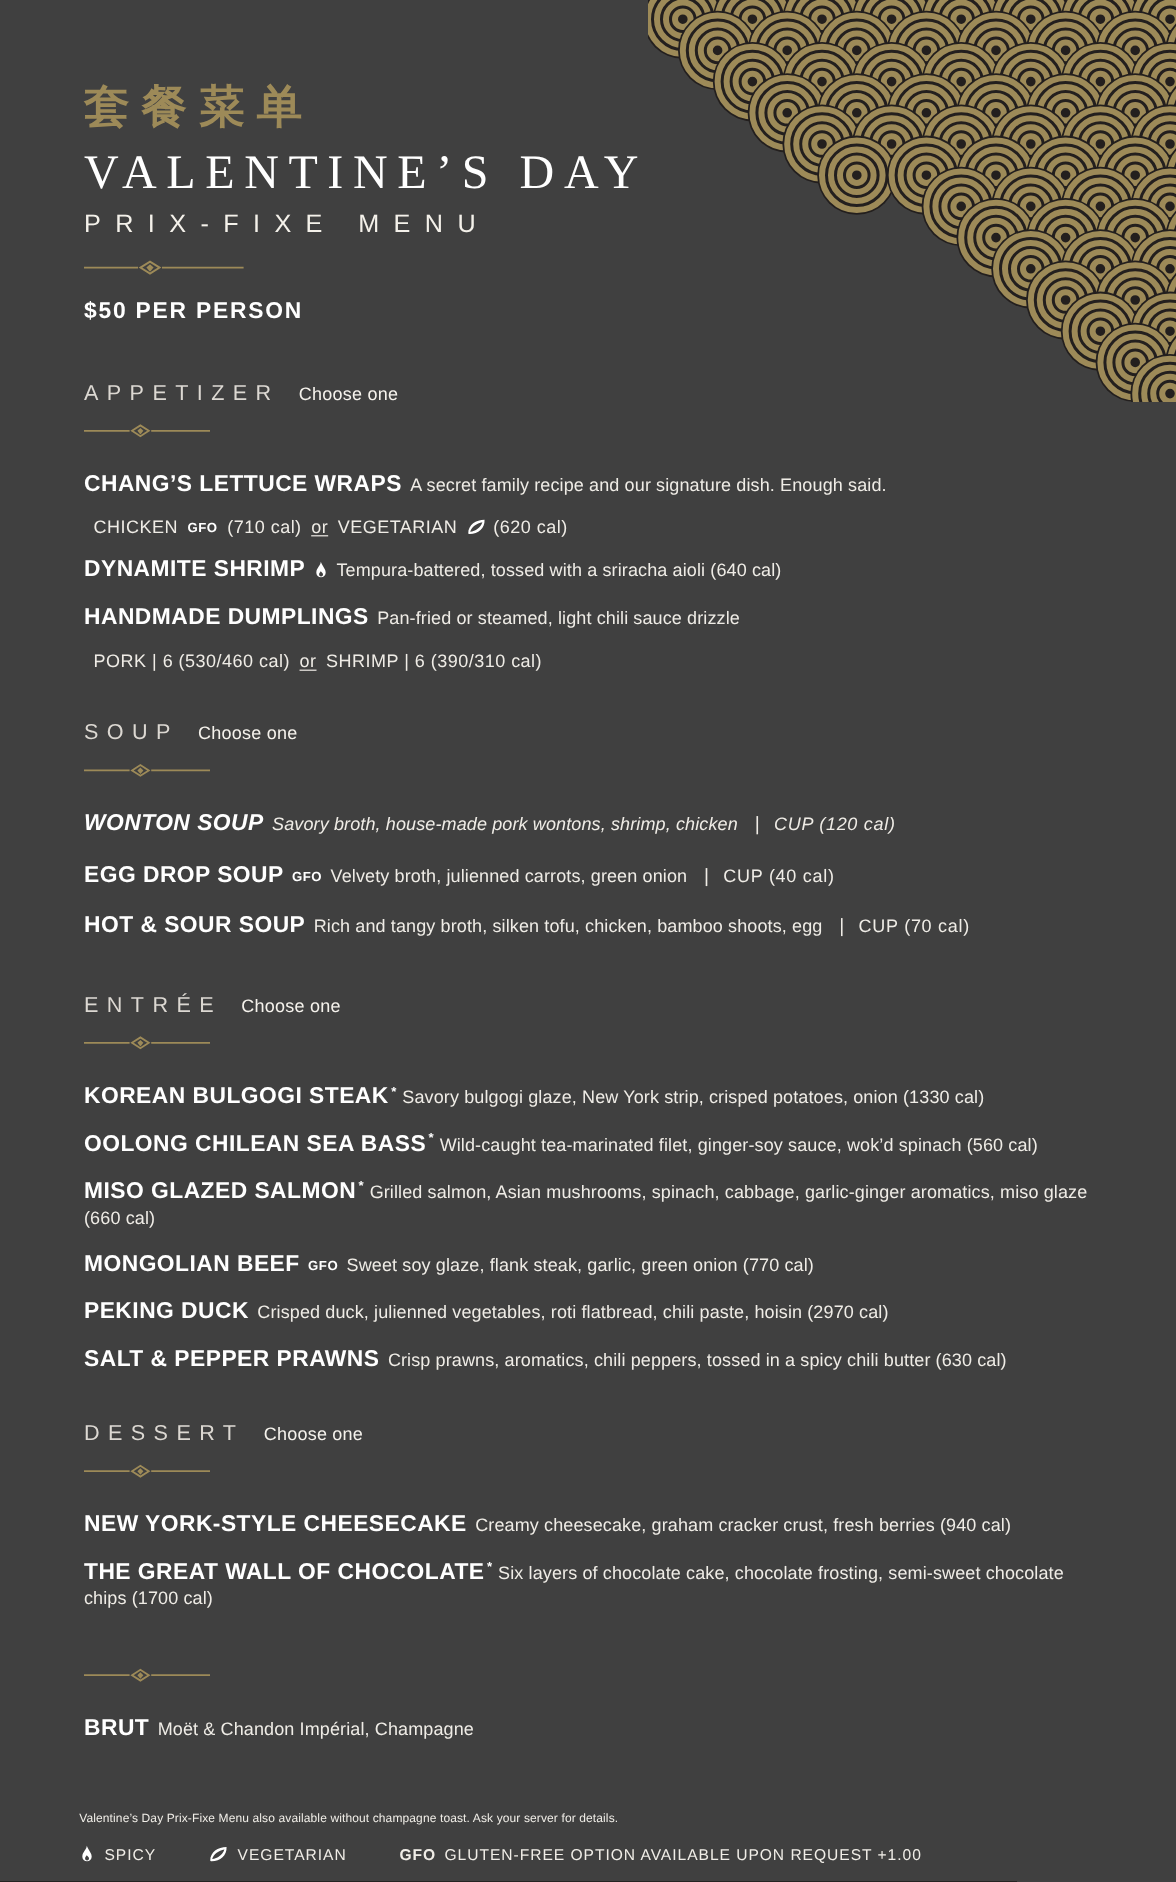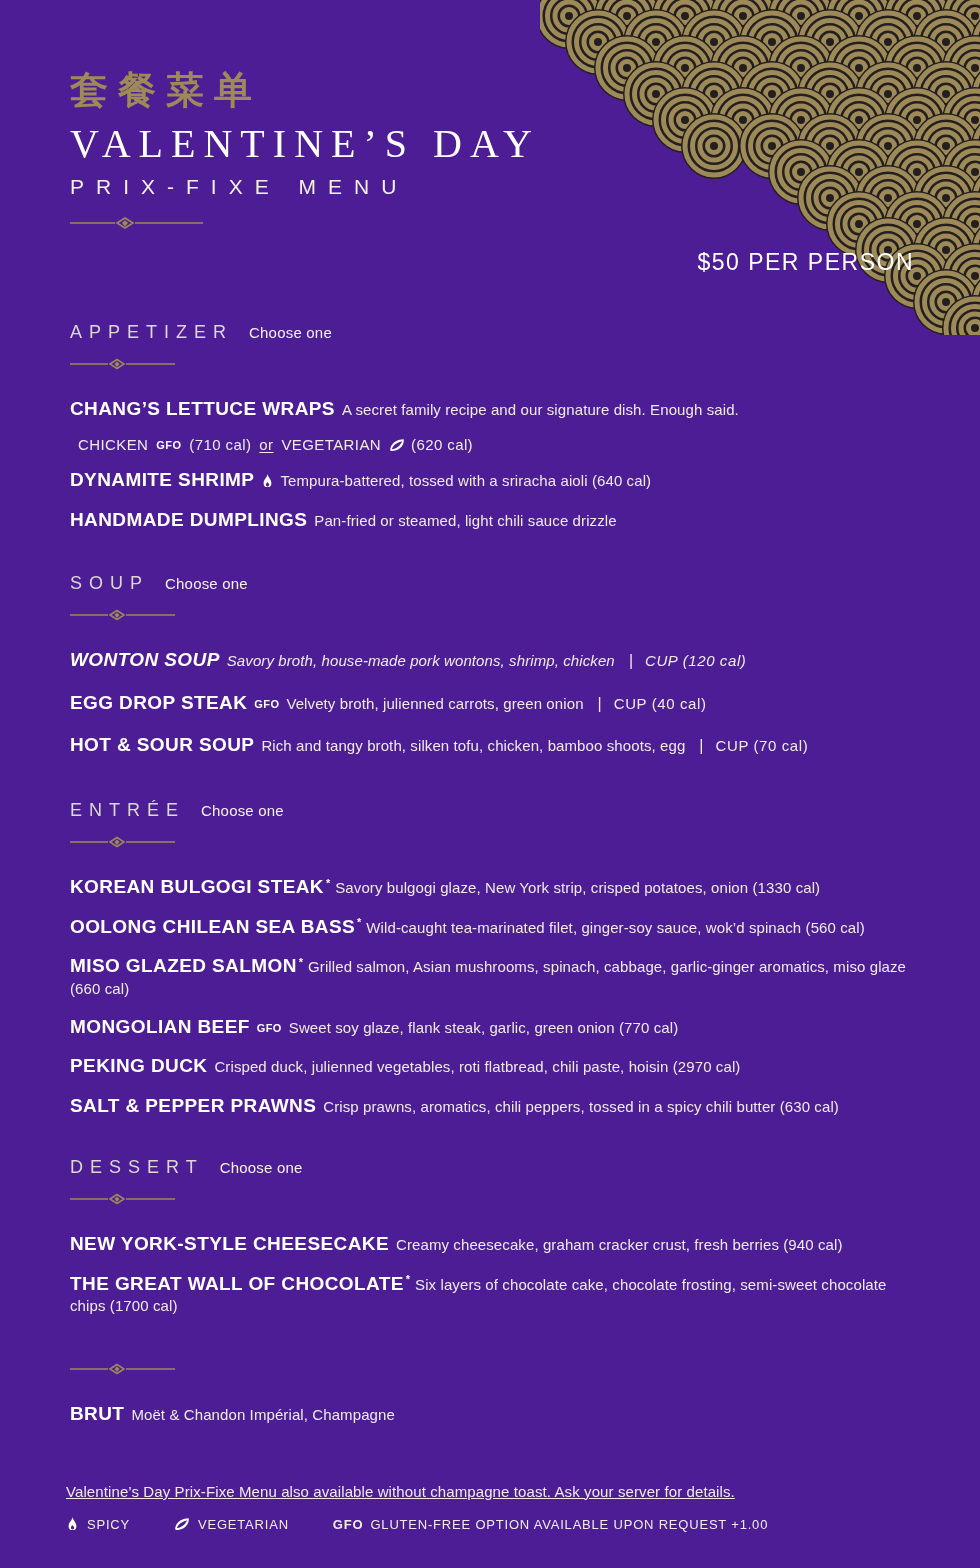--- a/index.html
+++ b/index.html
@@ -1,33 +1,33 @@
 <!DOCTYPE html>
 <html><head>
 <meta charset="utf-8">
 <style>
   html,body{margin:0;padding:0;background:#141110;}
   .page{
     position:relative;
     width:980px;height:1568px;
-    background:#4c1d95;
+    background:#404040;
     overflow:hidden;
     font-family:"Liberation Sans",sans-serif;
     color:#f2efe9;
     box-sizing:border-box;
   }
   #corner-pattern{position:absolute;top:0;right:0;z-index:0;}
   .content{position:relative;z-index:1;padding:70px 66px 0 70px;box-sizing:border-box;}
 
   
   .cn-title{font-family:"Liberation Serif",serif;font-size:38px;font-weight:700;color:#9d8a58;letter-spacing:10px;line-height:1.1;}
   h1.title{font-family:"Liberation Serif",serif;font-weight:400;font-size:40px;letter-spacing:8px;color:#ffffff;margin:10px 0 0 0;line-height:1.1;}
   .subtitle{font-size:21px;letter-spacing:12px;color:#f4f1ea;margin-top:9px;font-weight:300;}
   .divider{display:block;margin-top:15px;}
-  .price{font-size:23px;font-weight:400;letter-spacing:1.5px;color:#ffffff;margin-top:17px;text-align:right;}
+  .price{font-size:19px;font-weight:700;letter-spacing:1.5px;color:#ffffff;margin-top:17px;}
 
   
   section{display:block;}
   .sec-appetizer{margin-top:46px;}
   .sec-soup{margin-top:40px;}
   .sec-entree{margin-top:42px;}
   .sec-dessert{margin-top:38px;}
   .sec-bubbly{margin-top:43px;}
   .sec-head{display:flex;align-items:baseline;}
   .sec-title{font-size:18px;letter-spacing:7px;color:#dcd8d2;font-weight:400;}
@@ -42,21 +42,21 @@
   .desc{font-size:15px;color:#efece6;font-weight:400;letter-spacing:0.1px;}
   .pipe{margin:0 12px 0 14px;color:#efece6;font-weight:300;}
   .cup{font-size:15px;color:#efece6;letter-spacing:0.6px;}
   .gfo{font-size:11px;font-weight:700;color:#ffffff;letter-spacing:0.4px;margin-right:7px;vertical-align:1px;}
   .subline{margin-top:5px;margin-left:8px;font-size:15px;color:#efece6;letter-spacing:0.4px;margin-bottom:15px;}
   .subline > *{margin-right:8px;}
   .or{text-decoration:underline;text-underline-offset:2px;}
   .ico{vertical-align:-2px;margin-right:6px;}
 
   
-  .note{margin-top:56px;font-size:15px;color:#f0ede7;margin-left:-4px;letter-spacing:0.1px;text-decoration:underline;}
+  .note{margin-top:56px;font-size:10px;color:#f0ede7;margin-left:-4px;letter-spacing:0.1px;}
   .legend{margin-top:17px;display:flex;align-items:center;margin-left:-4px;}
   .leg-item{display:flex;align-items:center;font-size:13px;letter-spacing:0.8px;color:#f0ede7;margin-right:44px;}
   .leg-item .ico{margin-right:8px;}
   .leg-gfo{font-size:13px;font-weight:700;margin-right:7px;vertical-align:0;}
 </style>
 </head>
 <body>
 
 <svg width="0" height="0" style="position:absolute" aria-hidden="true">
   <defs>
@@ -498,36 +498,39 @@
 
       <div class="item">
         <span class="name">DYNAMITE SHRIMP</span><svg class="ico" width="13" height="14" viewBox="0 0 13 14">
             <use href="#flame-path"></use>
           </svg><span class="desc">Tempura-battered, tossed with a sriracha aioli (640 cal)</span>
       </div>
 
       <div class="item">
         <span class="name">HANDMADE DUMPLINGS</span><span class="desc">Pan-fried or steamed, light chili sauce drizzle</span>
       </div>
+      <div class="subline">
+        <span>PORK | 6 (530/460 cal)</span><span class="or">or</span><span>SHRIMP | 6 (390/310 cal)</span>
+      </div>
     </section>
 
     <section class="sec-soup">
       <div class="sec-head">
         <span class="sec-title">SOUP</span>
         <span class="choose">Choose one</span>
       </div>
       <svg class="divider" width="106" height="18">
           <use href="#orn-divider-105"></use>
         </svg>
 
       <div class="item" style="margin-bottom:18px;font-style:italic;">
         <span class="name">WONTON SOUP</span><span class="desc">Savory broth, house-made pork wontons, shrimp, chicken</span><span class="pipe">|</span><span class="cup">CUP (120 cal)</span>
       </div>
       <div class="item" style="margin-bottom:18px;">
-        <span class="name">EGG DROP STEAK</span><span class="gfo">GFO</span><span class="desc">Velvety broth, julienned carrots, green onion</span><span class="pipe">|</span><span class="cup">CUP (40 cal)</span>
+        <span class="name">EGG DROP SOUP</span><span class="gfo">GFO</span><span class="desc">Velvety broth, julienned carrots, green onion</span><span class="pipe">|</span><span class="cup">CUP (40 cal)</span>
       </div>
       <div class="item">
         <span class="name">HOT &amp; SOUR SOUP</span><span class="desc">Rich and tangy broth, silken tofu, chicken, bamboo shoots, egg</span><span class="pipe">|</span><span class="cup">CUP (70 cal)</span>
       </div>
     </section>
 
     <section class="sec-entree">
       <div class="sec-head">
         <span class="sec-title">ENTRÉE</span>
         <span class="choose">Choose one</span>

